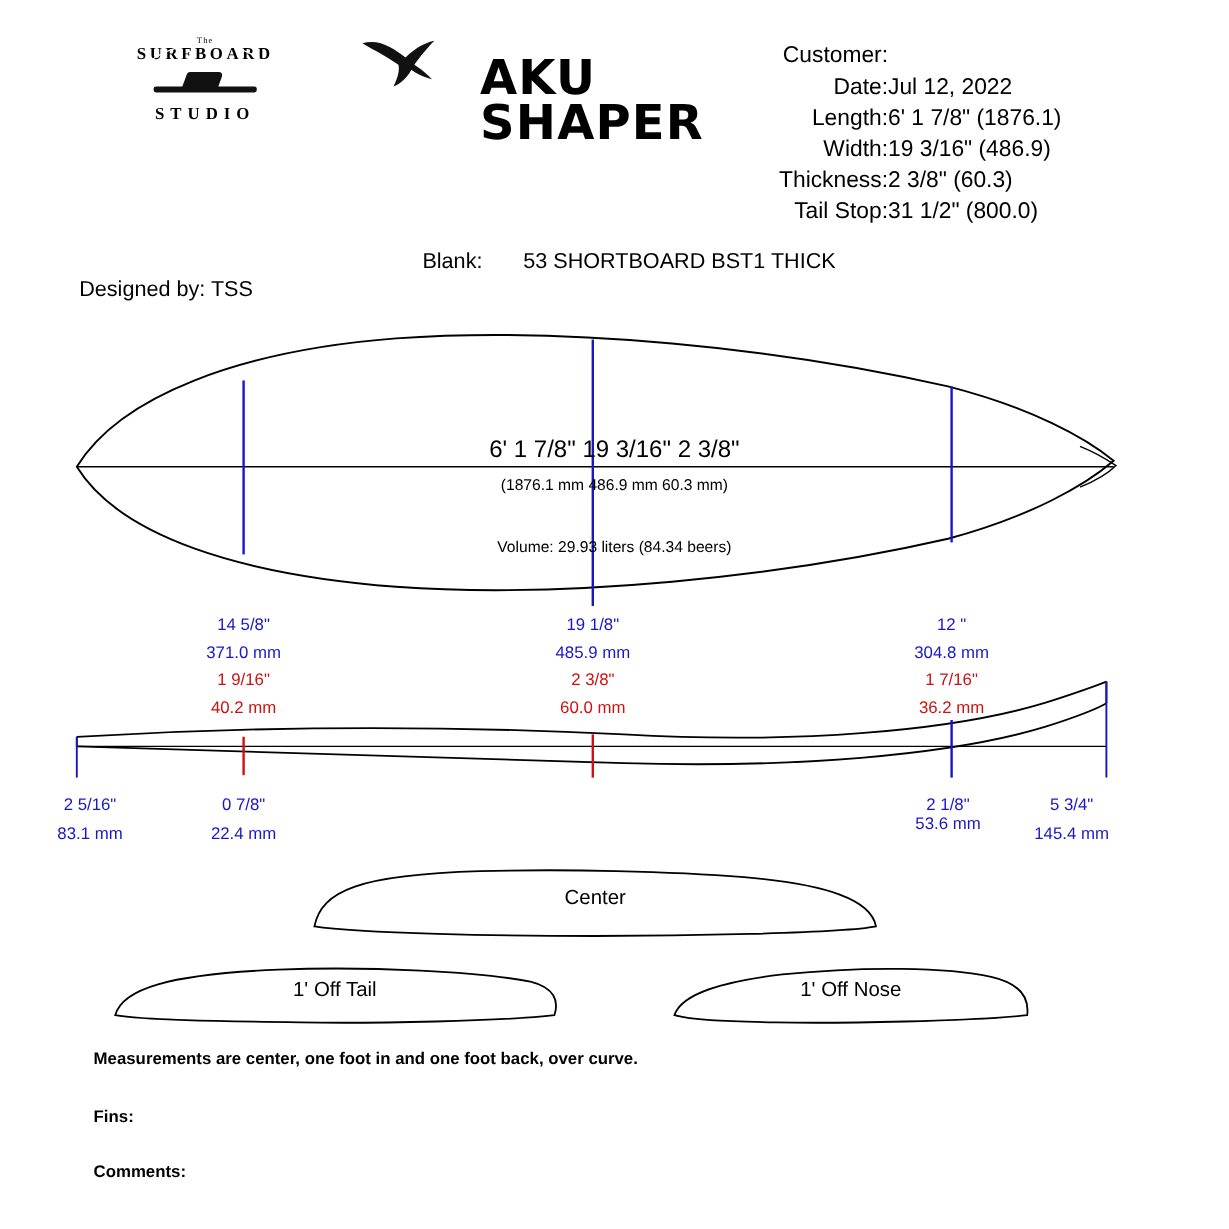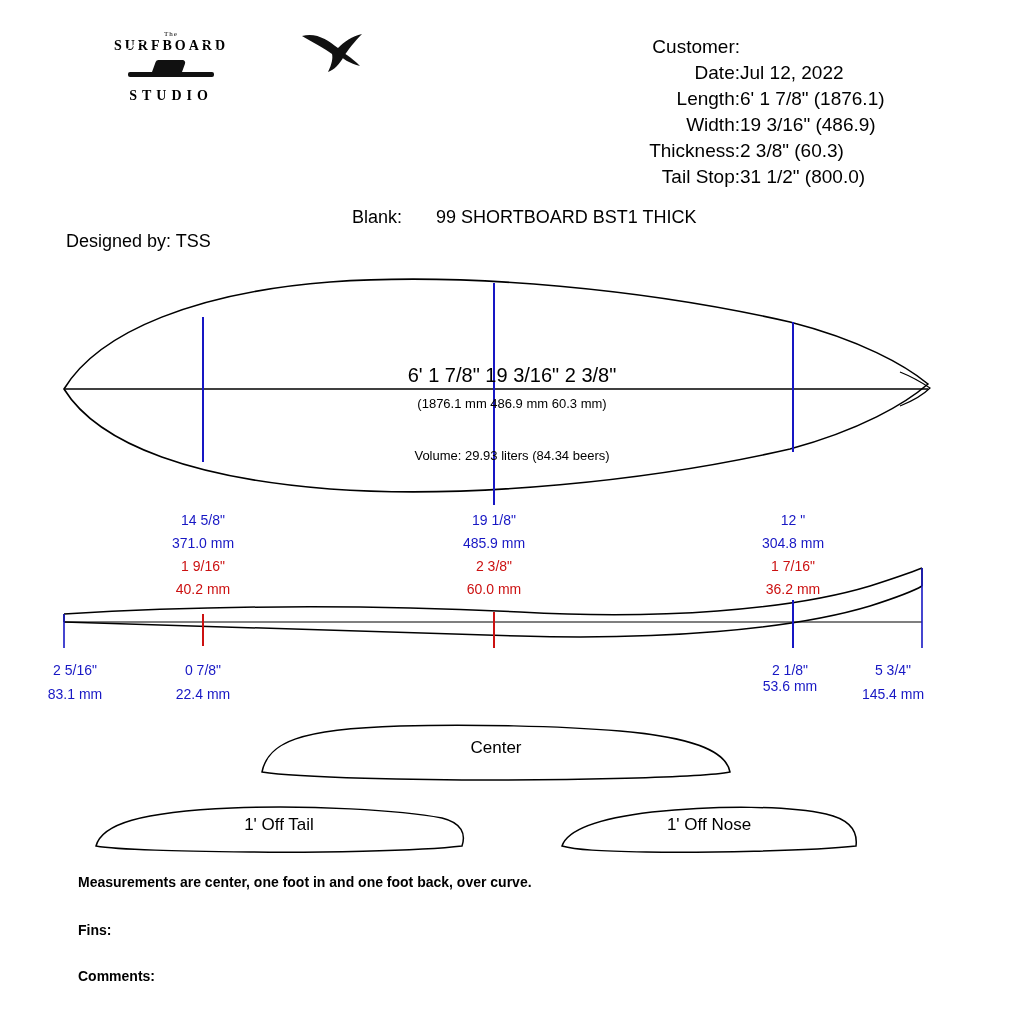--- a/index.html
+++ b/index.html
@@ -210,20 +210,24 @@
     <div class="arc-top">SURFBOARD</div>
     <div class="logo-plane"></div>
     <div class="arc-bottom">STUDIO</div>
   </div>
 
   <div class="brand">
     <svg class="brand-bird" viewBox="0 0 76 44">
       <path d="M2 6 C16 2 28 10 38 18 C44 12 52 6 62 4 C54 12 48 20 44 26 C40 34 34 40 28 42 C32 34 33 28 32 24 C24 18 12 12 2 6 Z" fill="#111111"></path>
       <path d="M36 20 C44 22 52 28 60 36 C50 34 42 28 36 23 Z" fill="#111111"></path>
     </svg>
+    <div class="brand-text">
+      <span>AKU</span>
+      <span class="l2">SHAPER</span>
+    </div>
   </div>
 
   <div class="specs">
     <span class="row">
       <span class="lbl">Customer:</span><span class="val"></span>
     </span>
     <span class="row">
       <span class="lbl">Date:</span><span class="val">Jul 12, 2022</span>
     </span>
     <span class="row">
@@ -235,21 +239,21 @@
     <span class="row">
       <span class="lbl">Thickness:</span><span class="val">2 3/8" (60.3)</span>
     </span>
     <span class="row">
       <span class="lbl">Tail Stop:</span><span class="val">31 1/2" (800.0)</span>
     </span>
   </div>
 
   <div class="filerow">
     <div>
-      <span class="lbl">Blank:</span><span>99 SHORTBOARD BST1 THICK</span>
+      <span class="lbl">Blank:</span><span>53 SHORTBOARD BST1 THICK</span>
     </div>
   </div>
   <div class="designer">Designed by: TSS</div>
 
   <svg class="board" viewBox="0 0 1024 1024">
 
     <g>
       <path d="M64 389
                C 100 330, 200 292, 330 282
                C 470 272, 650 290, 790 322

